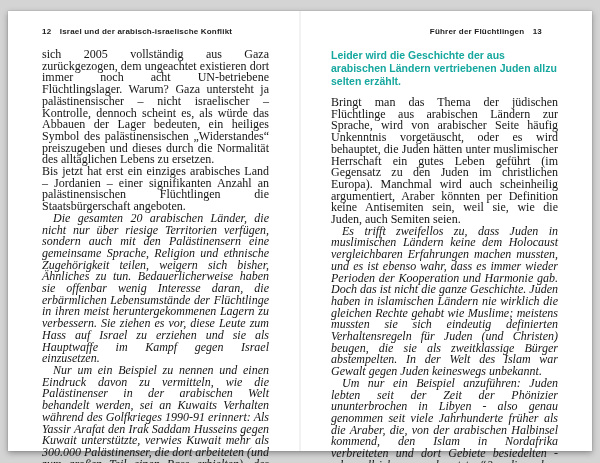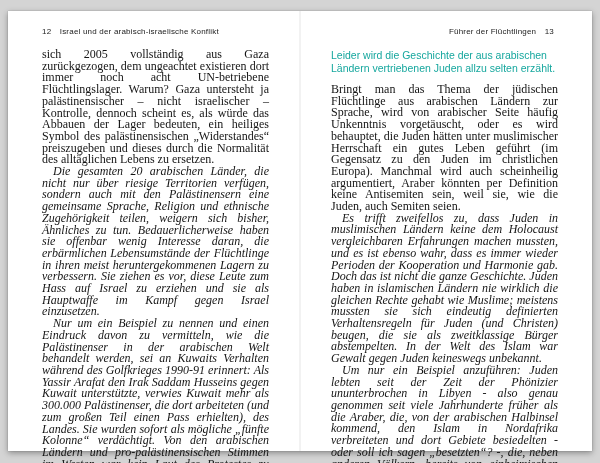--- a/index.html
+++ b/index.html
@@ -28,61 +28,62 @@
   }
   .page {
     flex: 1;
     box-sizing: border-box;
     padding: 16px 30px 14px 34px;
     position: relative;
   }
   .page.right-page { padding: 16px 34px 14px 30px; }
   .running-head {
     font-family: "Liberation Sans", sans-serif;
-    font-weight: normal;
+    font-weight: bold;
     font-size: 8px;
     letter-spacing: 0.2px;
     color: #1c1c1c;
     margin-bottom: 13px;
     white-space: nowrap;
   }
   .running-head.right { text-align: right; }
   .running-head .num { margin-right: 6px; }
-  .running-head.right .num { margin-right: 4px; margin-left: 6px; }
+  .running-head.right .num { margin-right: 16px; margin-left: 6px; }
   .body-text p {
     margin: 0;
     font-size: 12px;
     line-height: 11.7px;
     text-align: justify;
     color: #141414;
     hyphens: auto;
     -webkit-hyphens: auto;
   }
   .body-text p.indent { text-indent: 11px; font-style: italic; }
   .teal-heading {
     font-family: "Liberation Sans", sans-serif;
-    font-weight: normal;
+    font-weight: bold;
     font-size: 10.5px;
     line-height: 13px;
     color: #16a79e;
     margin: 11px 0 9px 0;
   }
 </style>
 </head>
 <body>
 
 <div class="spread">
 
   <div class="page left-page">
     <div class="running-head">
       <span class="num">12</span>
       <span>Israel und der arabisch-israelische Konflikt</span>
     </div>
     <div class="body-text">
       <p>sich 2005 vollständig aus Gaza zurückgezogen, dem ungeachtet existieren dort immer noch acht UN-betriebene Flüchtlingslager. Warum? Gaza untersteht ja palästinensischer – nicht israelischer – Kontrolle, dennoch scheint es, als würde das Abbauen der Lager bedeuten, ein heiliges Symbol des palästinensischen „Widerstandes“ preiszugeben und dieses durch die Normalität des alltäglichen Lebens zu ersetzen.</p>
+      <p>Bis jetzt hat erst ein einziges arabisches Land – Jordanien – einer signifikanten Anzahl an palästinensischen Flüchtlingen die Staatsbürgerschaft angeboten.</p>
       <p class="indent">Die gesamten 20 arabischen Länder, die nicht nur über riesige Territorien verfügen, sondern auch mit den Palästinensern eine gemeinsame Sprache, Religion und ethnische Zugehörigkeit teilen, weigern sich bisher, Ähnliches zu tun. Bedauerlicherweise haben sie offenbar wenig Interesse daran, die erbärmlichen Lebensumstände der Flüchtlinge in ihren meist heruntergekommenen Lagern zu verbessern. Sie ziehen es vor, diese Leute zum Hass auf Israel zu erziehen und sie als Hauptwaffe im Kampf gegen Israel einzusetzen.</p>
       <p class="indent">Nur um ein Beispiel zu nennen und einen Eindruck davon zu vermitteln, wie die Palästinenser in der arabischen Welt behandelt werden, sei an Kuwaits Verhalten während des Golfkrieges 1990-91 erinnert: Als Yassir Arafat den Irak Saddam Husseins gegen Kuwait unterstützte, verwies Kuwait mehr als 300.000 Palästinenser, die dort arbeiteten (und zum großen Teil einen Pass erhielten), des Landes. Sie wurden sofort als mögliche „fünfte Kolonne“ verdächtigt. Von den arabischen Ländern und pro-palästinensischen Stimmen im Westen war kein Laut des Protestes zu vernehmen, als die Vertreibung der gesamten palästinensischen Gemeinde Kuwaits vonstatten ging. Der Libanon - und dies ist wirklich schwer zu glauben, denn dieses</p>
     </div>
   </div>
 
   <div class="gutter"></div>
 
   <div class="page right-page">
     <div class="running-head right">
       <span>Führer der Flüchtlingen</span>

